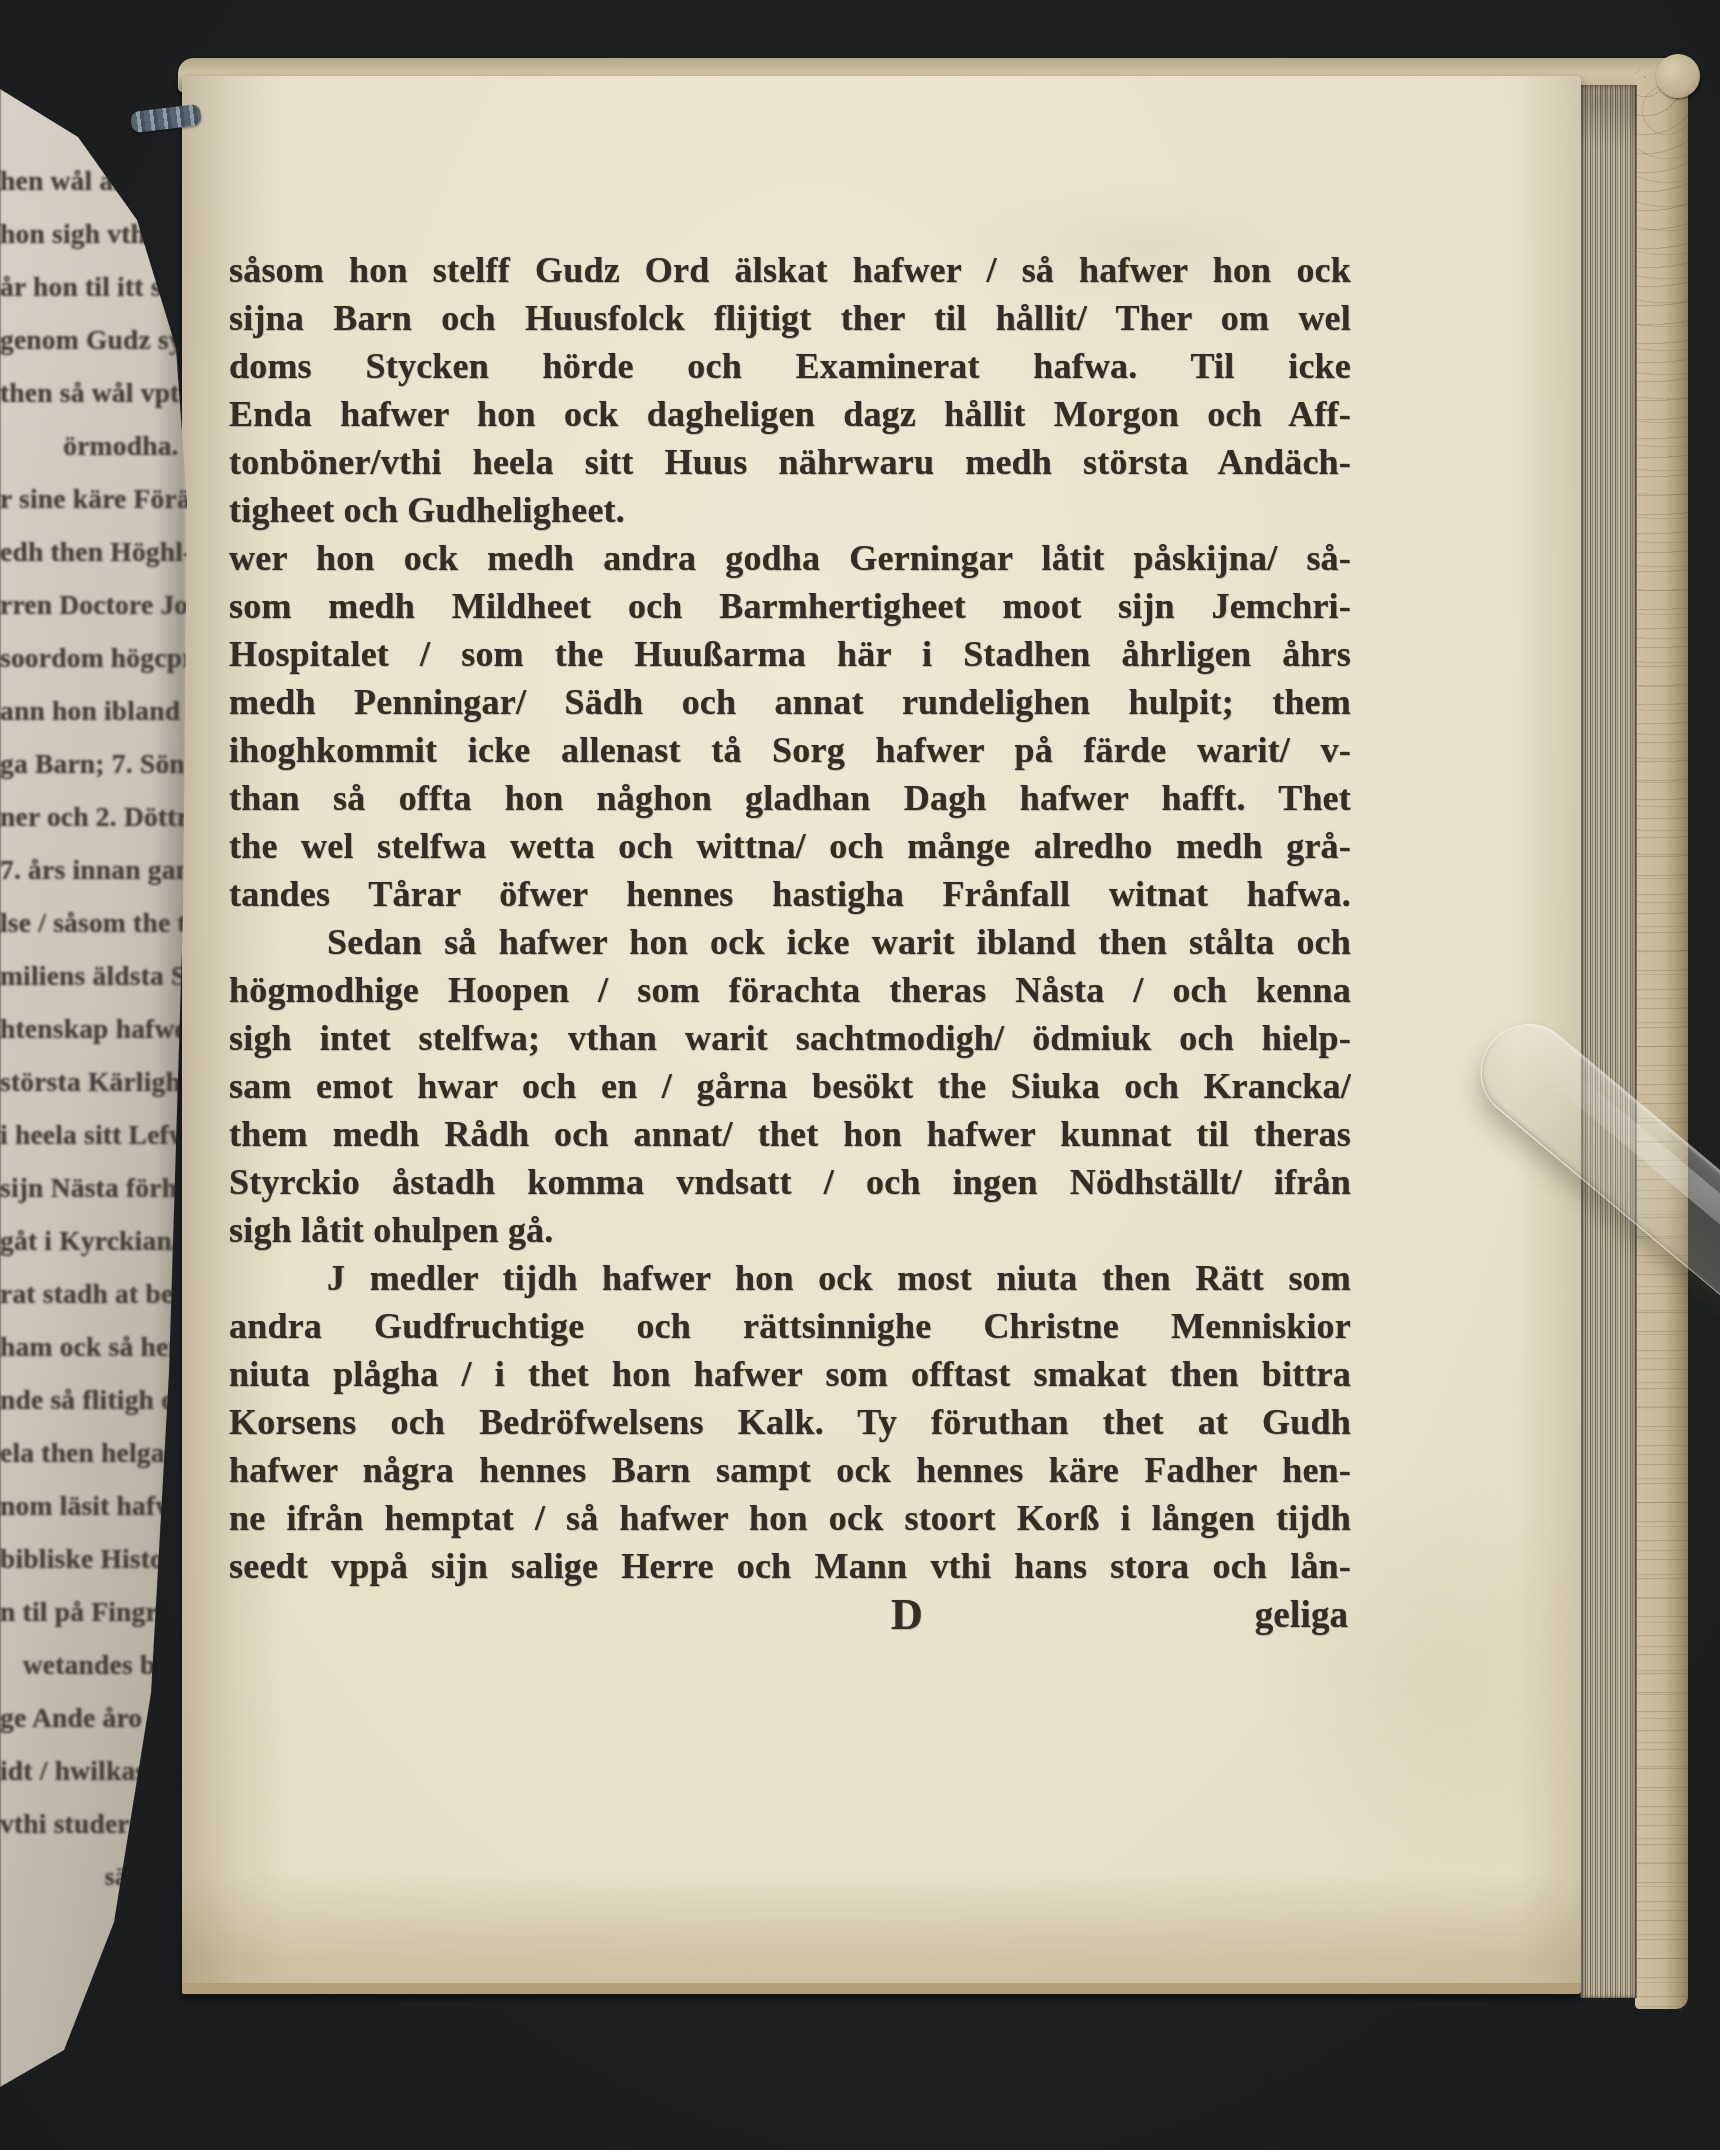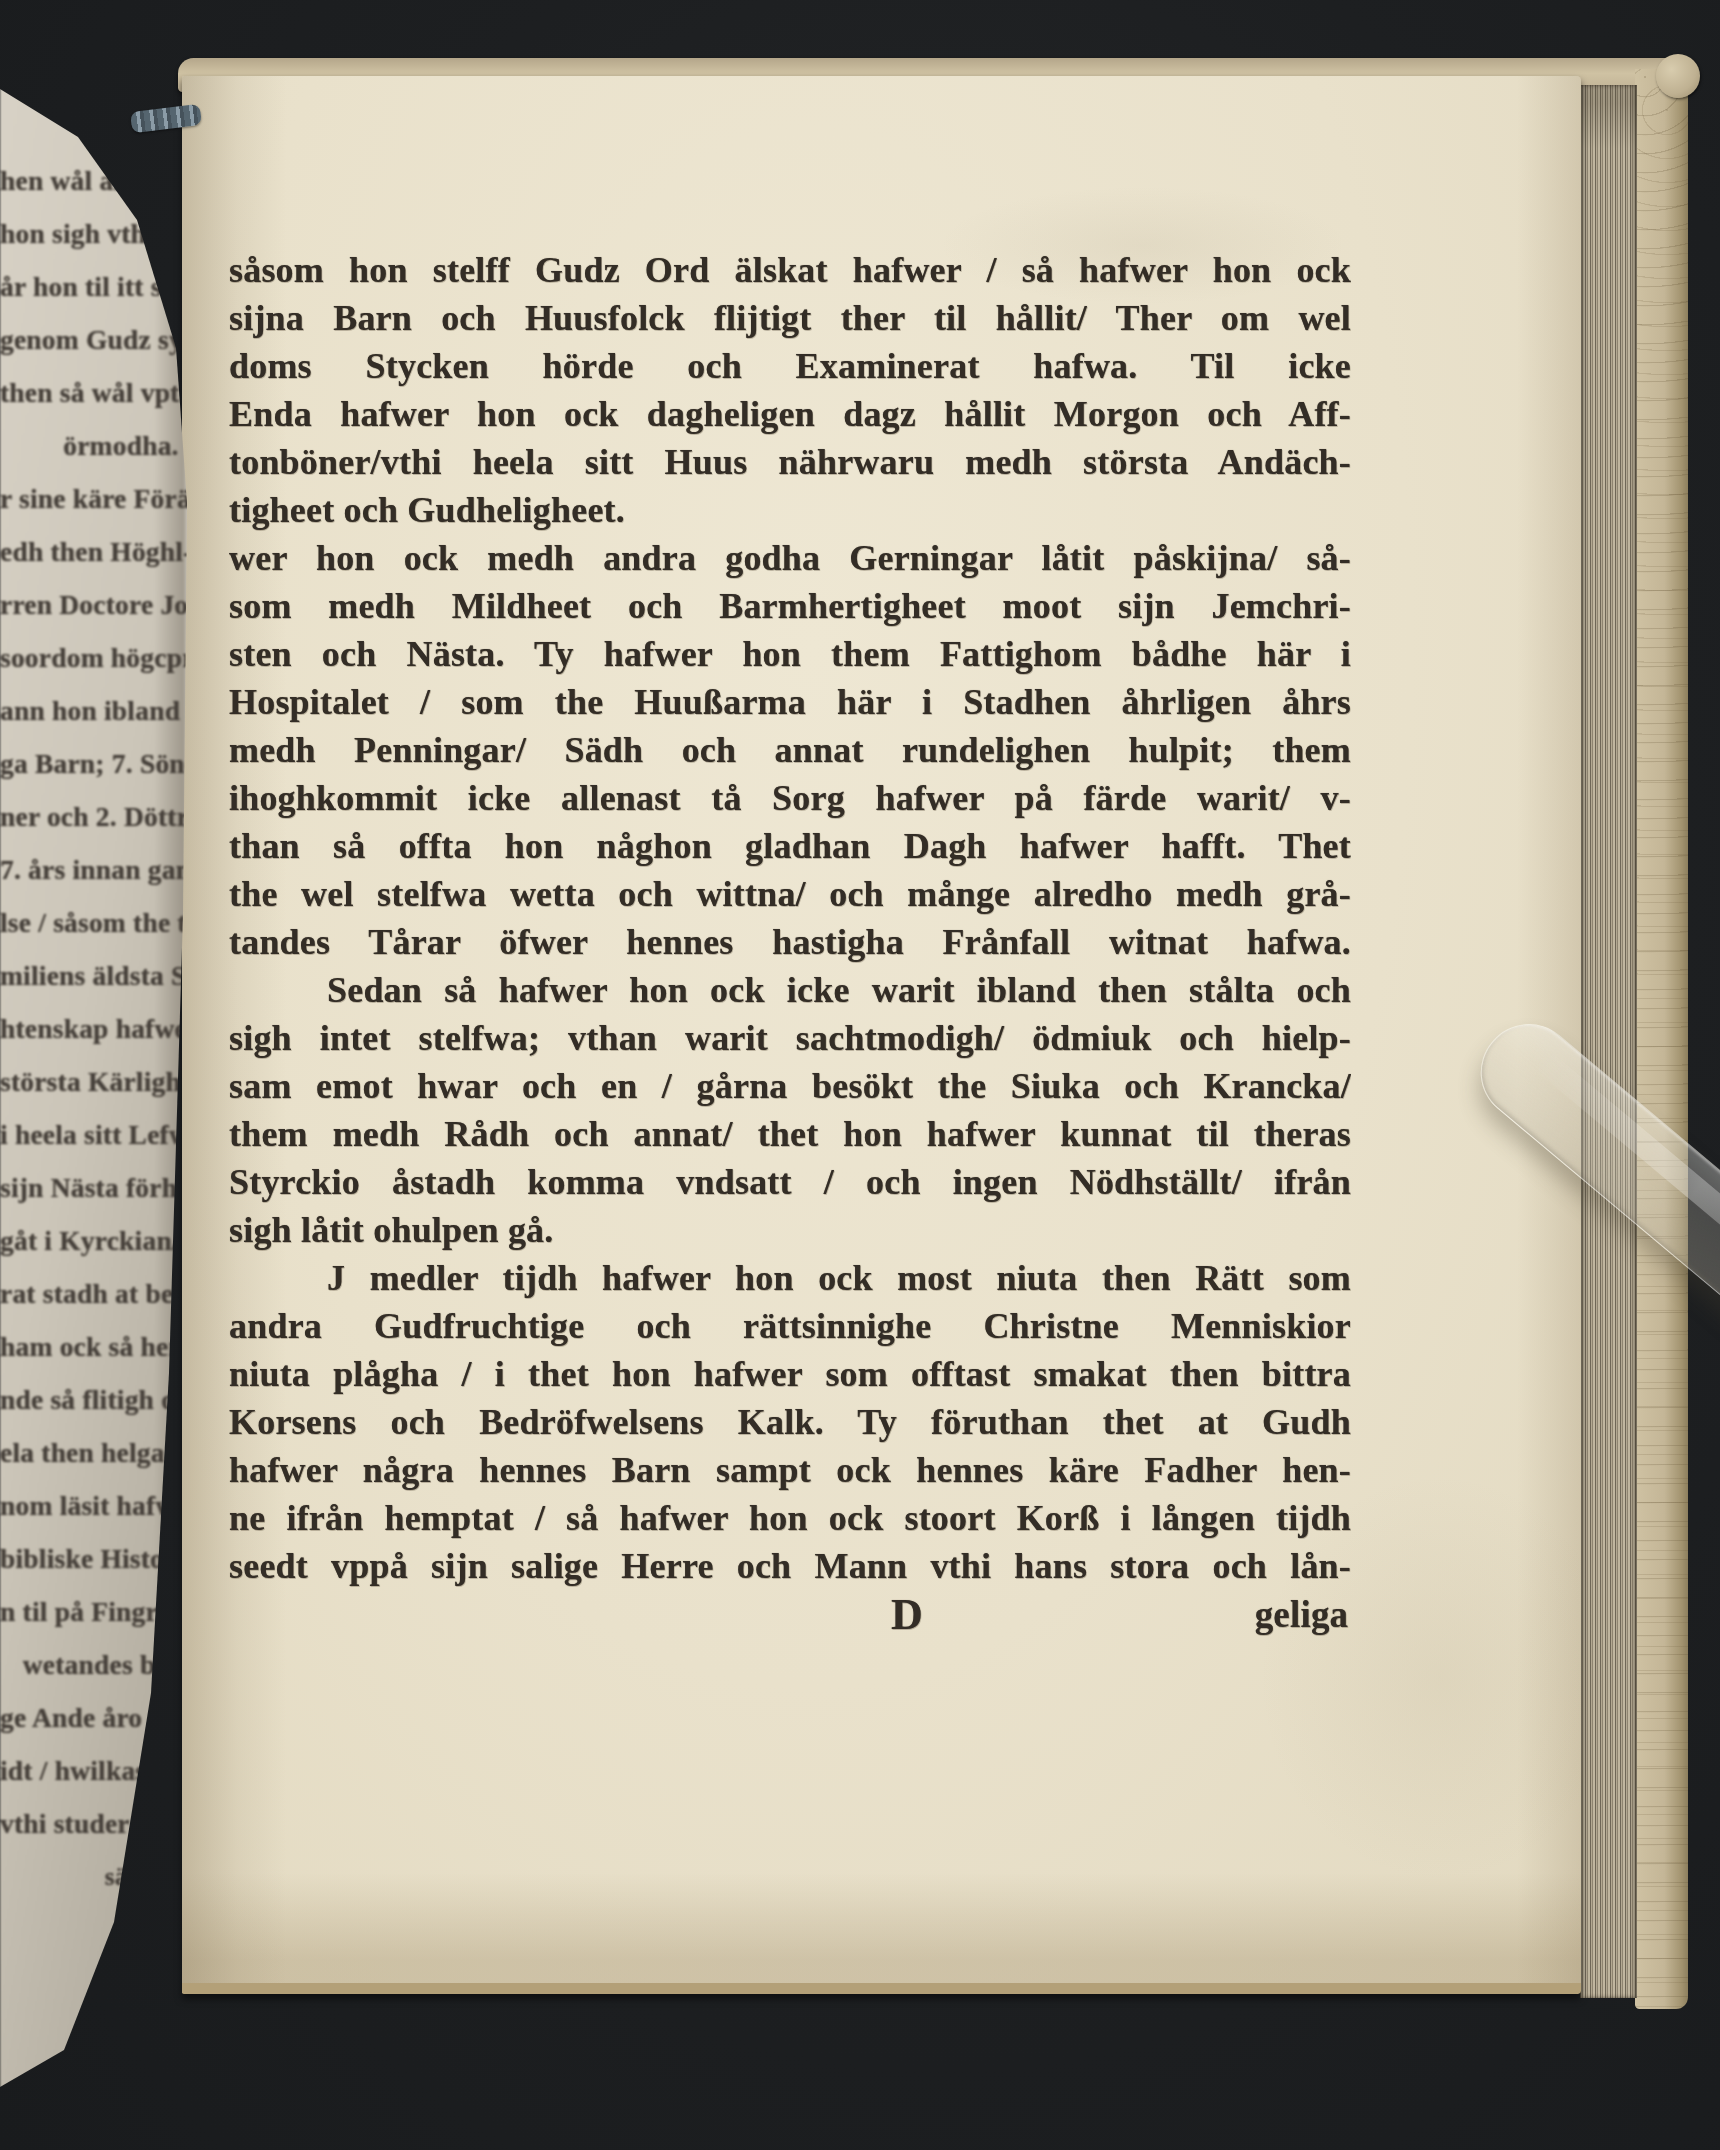--- a/index.html
+++ b/index.html
@@ -98,28 +98,28 @@
     <div id="stain-2"></div>
     <div id="text-block">
       <div class="rline" style=""><span>såsom hon stelff Gudz Ord älskat hafwer / så hafwer hon ock</span></div>
         <div class="rline" style=""><span>sijna Barn och Huusfolck flijtigt ther til hållit/ Ther om wel</span></div>
         <div class="rline" style=""><span>doms Stycken hörde och Examinerat hafwa.   Til icke</span></div>
         <div class="rline" style=""><span>Enda hafwer hon ock dagheligen dagz hållit Morgon och Aff-</span></div>
         <div class="rline" style=""><span>tonböner/vthi heela sitt Huus nährwaru medh största Andäch-</span></div>
         <div class="rline para-end" style=""><span>tigheet och Gudheligheet.</span></div>
         <div class="rline" style=""><span>wer hon ock medh andra godha Gerningar låtit påskijna/ så-</span></div>
         <div class="rline" style=""><span>som medh Mildheet och Barmhertigheet moot sijn Jemchri-</span></div>
-        <div class="rline" style=""><span>sten och Nästa.   Ty hafwer hon them Fattighom bådhe här i</span></div>
         <div class="rline" style=""><span>Hospitalet / som the Huußarma här i Stadhen åhrligen åhrs</span></div>
         <div class="rline" style=""><span>medh Penningar/ Sädh och annat rundelighen hulpit; them</span></div>
         <div class="rline" style=""><span>ihoghkommit icke allenast tå Sorg hafwer på färde warit/ v-</span></div>
         <div class="rline" style=""><span>than så offta hon någhon gladhan Dagh hafwer hafft.   Thet</span></div>
         <div class="rline" style=""><span>the wel stelfwa wetta och wittna/ och månge alredho medh grå-</span></div>
         <div class="rline" style=""><span>tandes Tårar öfwer hennes hastigha Frånfall witnat hafwa.</span></div>
         <div class="rline indent" style=""><span>Sedan så hafwer hon ock icke warit ibland then stålta och</span></div>
+        <div class="rline" style=""><span>högmodhige Hoopen / som förachta theras Nåsta / och kenna</span></div>
         <div class="rline" style=""><span>sigh intet stelfwa; vthan warit sachtmodigh/ ödmiuk och hielp-</span></div>
         <div class="rline" style=""><span>sam emot hwar och en / gårna besökt the Siuka och Krancka/</span></div>
         <div class="rline" style=""><span>them medh Rådh och annat/ thet hon hafwer kunnat til theras</span></div>
         <div class="rline" style=""><span>Styrckio åstadh komma vndsatt / och ingen Nödhställt/ ifrån</span></div>
         <div class="rline para-end" style=""><span>sigh låtit ohulpen gå.</span></div>
         <div class="rline indent" style=""><span>J medler tijdh hafwer hon ock most niuta then Rätt som</span></div>
         <div class="rline" style=""><span>andra Gudfruchtige och rättsinnighe Christne Menniskior</span></div>
         <div class="rline" style=""><span>niuta plågha / i thet hon hafwer som offtast smakat then bittra</span></div>
         <div class="rline" style=""><span>Korsens och Bedröfwelsens Kalk.   Ty föruthan thet at Gudh</span></div>
         <div class="rline" style=""><span>hafwer några hennes Barn sampt ock hennes käre Fadher hen-</span></div>

